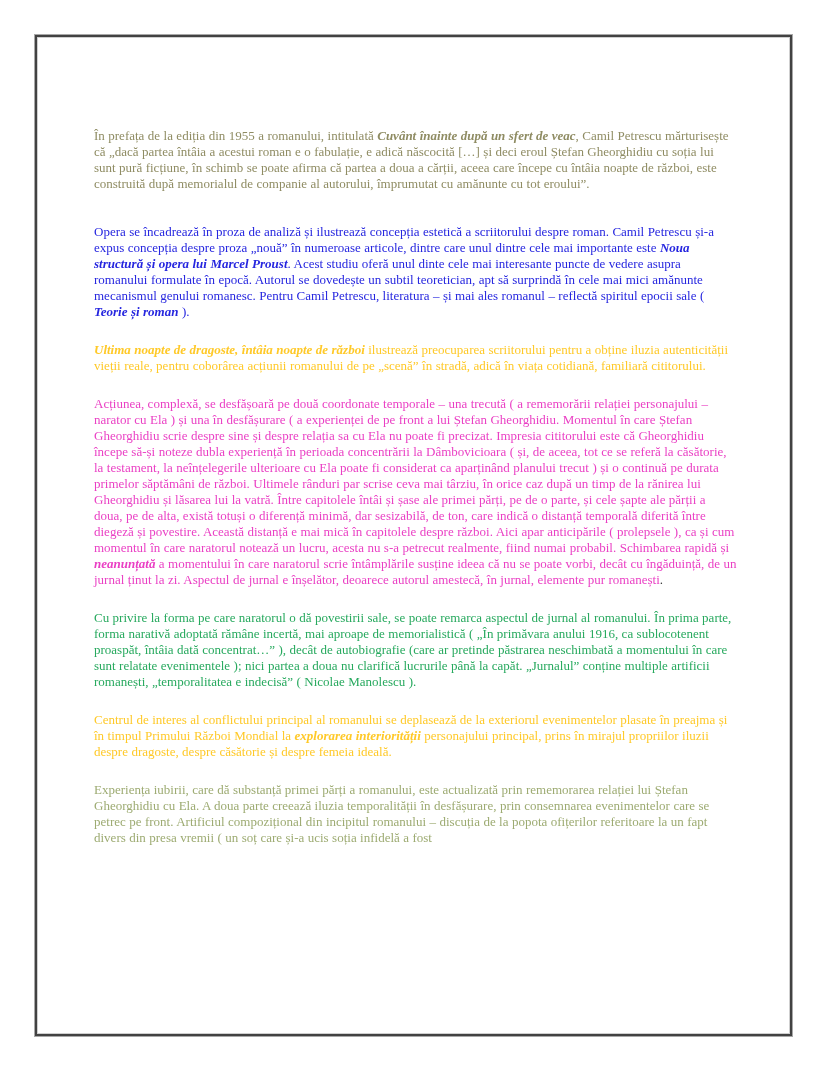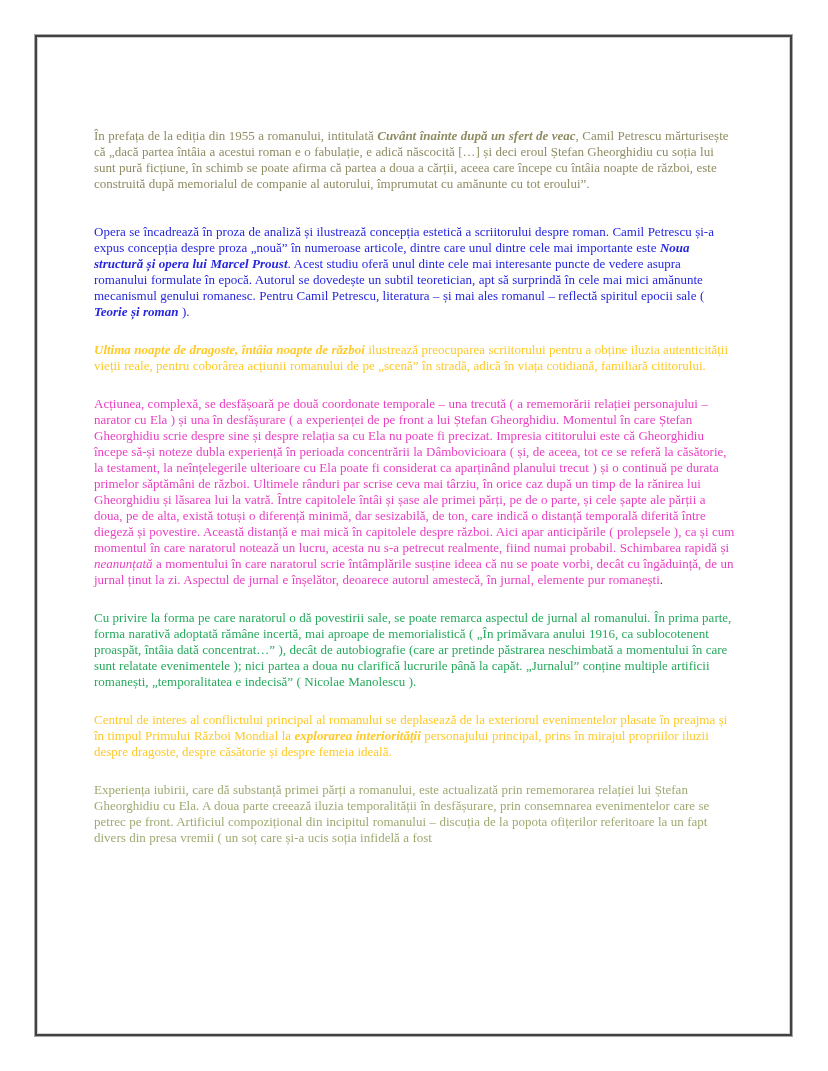--- a/index.html
+++ b/index.html
@@ -34,21 +34,21 @@
     word-spacing: 0.2px;
   }
   .doc-body p {
     margin: 0 0 22px 0;
   }
   .doc-body p.gap-large {
     margin-bottom: 32px;
   }
   .run-n  { font-style: normal; font-weight: normal; }
   .run-b  { font-weight: normal; }
-  .run-i  { font-style: italic; }
+  .run-i  { font-style: italic; font-weight: bold; }
   .run-bi { font-weight: bold; font-style: italic; }
   .run-dark { color: #3a3a3a; }
 </style>
 </head>
 <body>
 
 <div class="page-frame">
   <div class="doc-body">
       <p class="gap-large" style="color: rgb(143, 140, 99);"><span class="run-n">În prefața de la ediția din 1955 a romanului, intitulată </span><span class="run-bi">Cuvânt înainte după un sfert de veac</span><span class="run-n">, Camil Petrescu mărturisește că „dacă partea întâia a acestui roman e o fabulație, e adică născocită […] și deci eroul Ștefan Gheorghidiu cu soția lui sunt pură ficțiune, în schimb se poate afirma că partea a doua a cărții, aceea care începe cu întâia noapte de război, este construită după memorialul de companie al autorului, împrumutat cu amănunte cu tot eroului”.</span></p>
       <p style="color: rgb(38, 38, 223);"><span class="run-n">Opera se încadrează în proza de analiză și ilustrează concepția estetică a scriitorului despre roman. Camil Petrescu și-a expus concepția despre proza „nouă” în numeroase articole, dintre care unul dintre cele mai importante este </span><span class="run-bi">Noua structură și opera lui Marcel Proust</span><span class="run-n">. Acest studiu oferă unul dinte cele mai interesante puncte de vedere asupra romanului formulate în epocă. Autorul se dovedește un subtil teoretician, apt să surprindă în cele mai mici amănunte mecanismul genului romanesc. Pentru Camil Petrescu, literatura – și mai ales romanul – reflectă spiritul epocii sale ( </span><span class="run-bi">Teorie și roman</span><span class="run-n"> ).</span></p>

